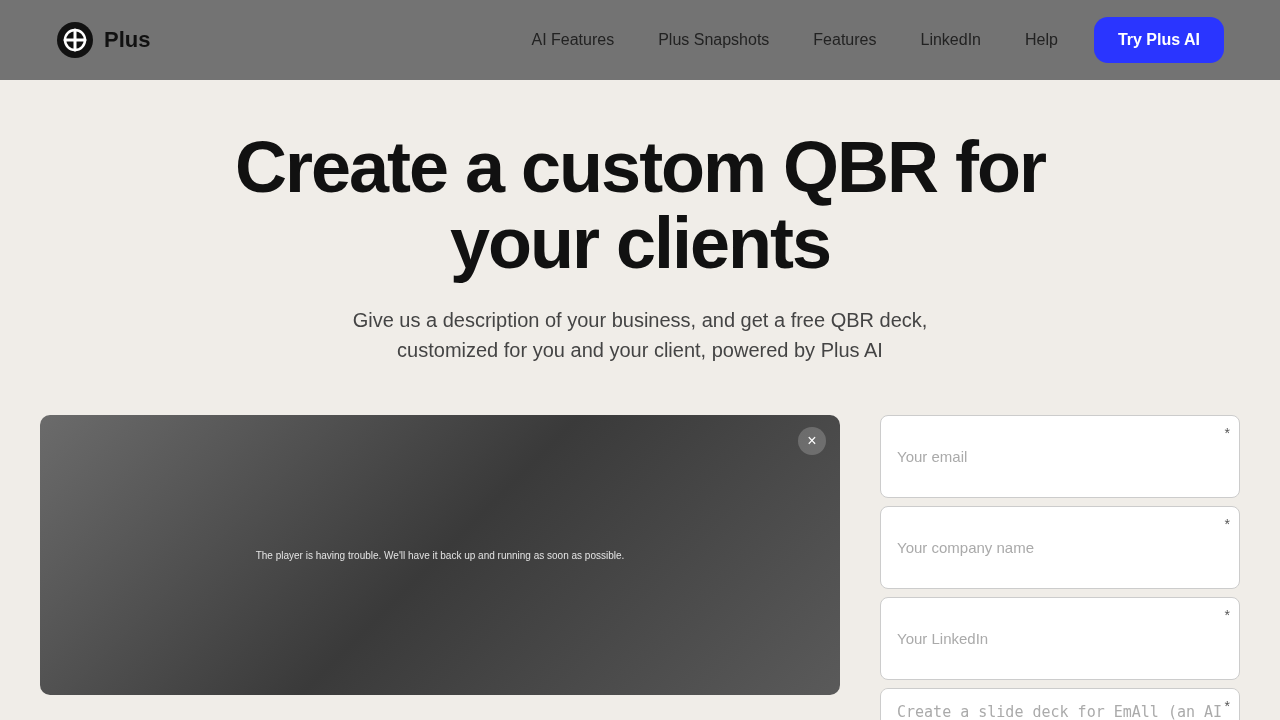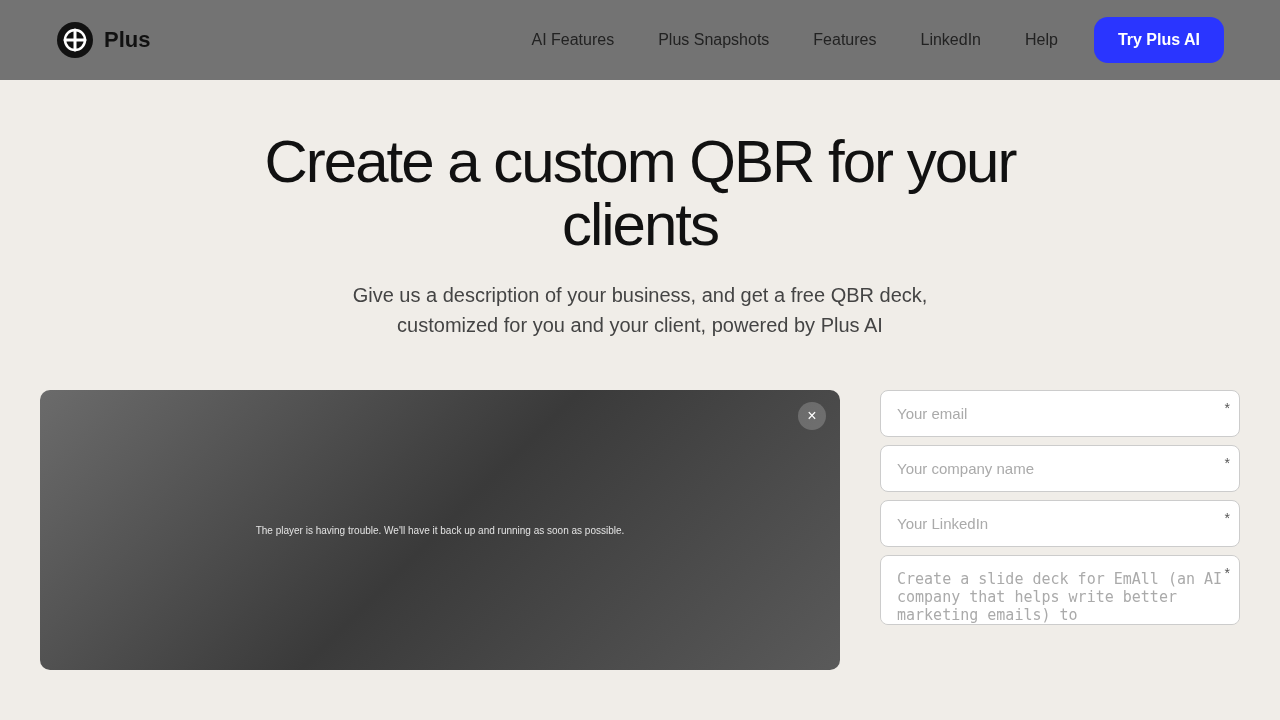--- a/index.html
+++ b/index.html
@@ -68,22 +68,22 @@
       cursor: pointer;
     }
 
     
     .hero {
       text-align: center;
       padding: 50px 20px 30px;
     }
 
     .hero-title {
-      font-size: 60px;
-      font-weight: 400;
+      font-size: 72px;
+      font-weight: 700;
       line-height: 1.05;
       color: #111;
       max-width: 900px;
       margin: 0 auto 24px;
       letter-spacing: -2px;
     }
 
     .hero-subtitle {
       font-size: 20px;
       color: #444;
@@ -172,21 +172,21 @@
     .required-star {
       position: absolute;
       top: 10px;
       right: 10px;
       color: #555;
       font-size: 14px;
     }
 
     .form-input {
       width: 100%;
-      padding: 14px 16px;
+      padding: 32px 16px;
       border: 1px solid #ccc;
       border-radius: 8px;
       font-size: 15px;
       color: #3b82f6;
       background: #fff;
       outline: none;
     }
 
     .form-input::placeholder {
       color: #aaa;

